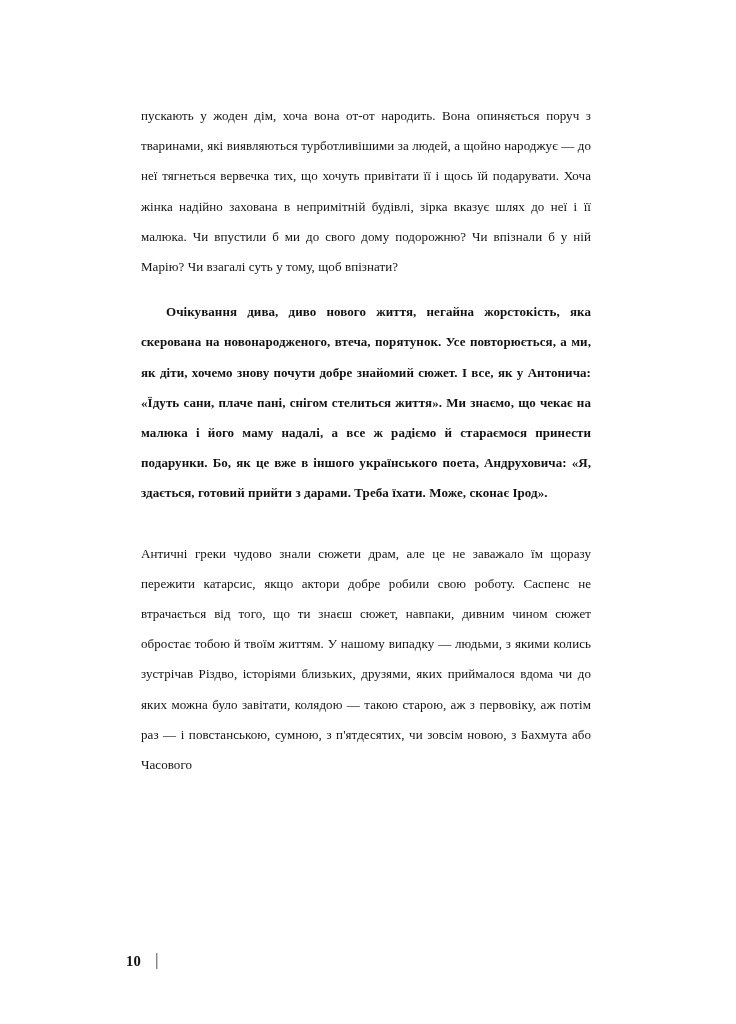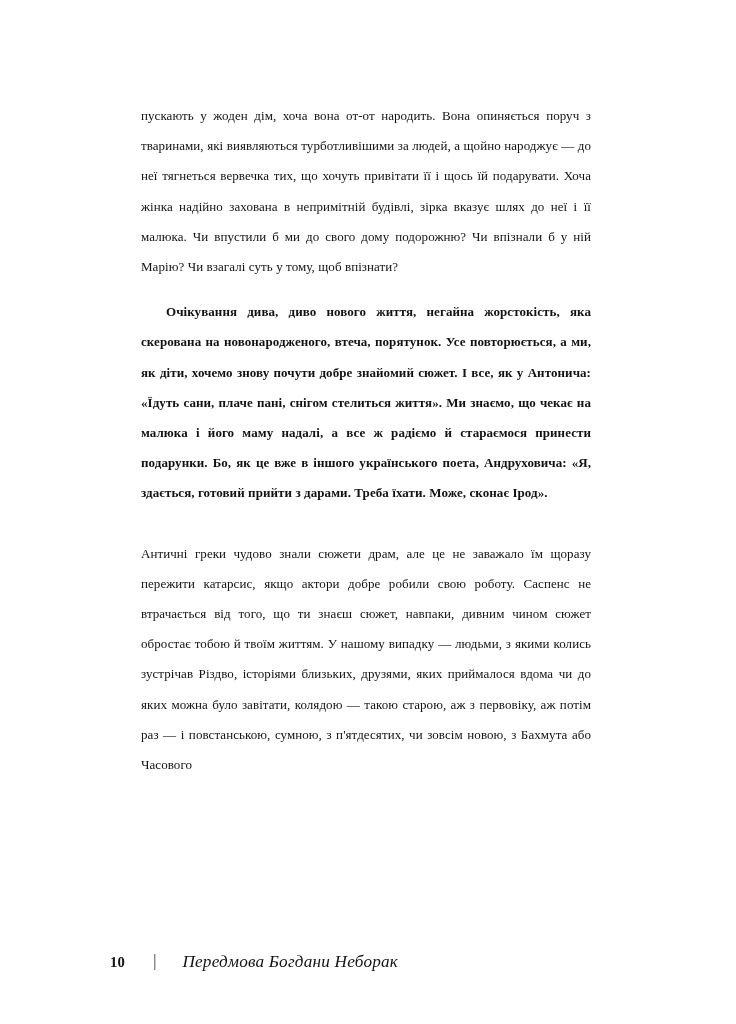--- a/index.html
+++ b/index.html
@@ -49,25 +49,25 @@
     font-weight: bold;
   }
 
   .para.gap-before {
     margin-top: 30px;
   }
 
   
   .footer {
     position: absolute;
-    left: 110px;
+    left: 126px;
     top: 952px;
     display: flex;
     align-items: baseline;
-    gap: 17px;
+    gap: 3px;
     white-space: nowrap;
   }
 
   .folio {
     font-size: 14.6px;
     font-weight: bold;
     color: #111111;
     letter-spacing: 0.02em;
   }
 
@@ -96,16 +96,15 @@
     <p class="para">пускають у жоден дім, хоча вона от-от народить. Вона опиняється поруч з тваринами, які виявляються тур­ботливішими за людей, а щойно народжує — до неї тяг­неться вервечка тих, що хочуть привітати її і щось їй подарувати. Хоча жінка надійно захована в непримітній будівлі, зірка вказує шлях до неї і її малюка. Чи впусти­ли б ми до свого дому подорожню? Чи впізнали б у ній Марію? Чи взагалі суть у тому, щоб впізнати?</p>
 
     <p class="para indent">Очікування дива, диво нового життя, негайна жор­стокість, яка скерована на новонародженого, втеча, по­рятунок. Усе повторюється, а ми, як діти, хочемо знову почути добре знайомий сюжет. І все, як у Антонича: «Їдуть сани, плаче пані, снігом стелиться життя». Ми знаємо, що чекає на малюка і його маму надалі, а все ж радіємо й стараємося принести подарунки. Бо, як це вже в іншого українського поета, Андруховича: «Я, здається, готовий прийти з дарами. Треба їхати. Мо­же, сконає Ірод».</p>
 
     <p class="para gap-before">Античні греки чудово знали сюжети драм, але це не за­важало їм щоразу пережити катарсис, якщо актори до­бре робили свою роботу. Саспенс не втрачається від того, що ти знаєш сюжет, навпаки, дивним чином сю­жет обростає тобою й твоїм життям. У нашому випад­ку — людьми, з якими колись зустрічав Різдво, історі­ями близьких, друзями, яких приймалося вдома чи до яких можна було завітати, колядою — такою старою, аж з первовіку, аж потім раз — і повстанською, сумною, з п'ятдесятих, чи зовсім новою, з Бахмута або Часового</p>
   </div>
 
   <div class="footer">
     <span class="folio">10</span>
     <span class="folio-sep">|</span>
-    <span class="running-head">Передмова Богдани Неборак</span>
   </div>
 
 </div>
 
 </body></html>

